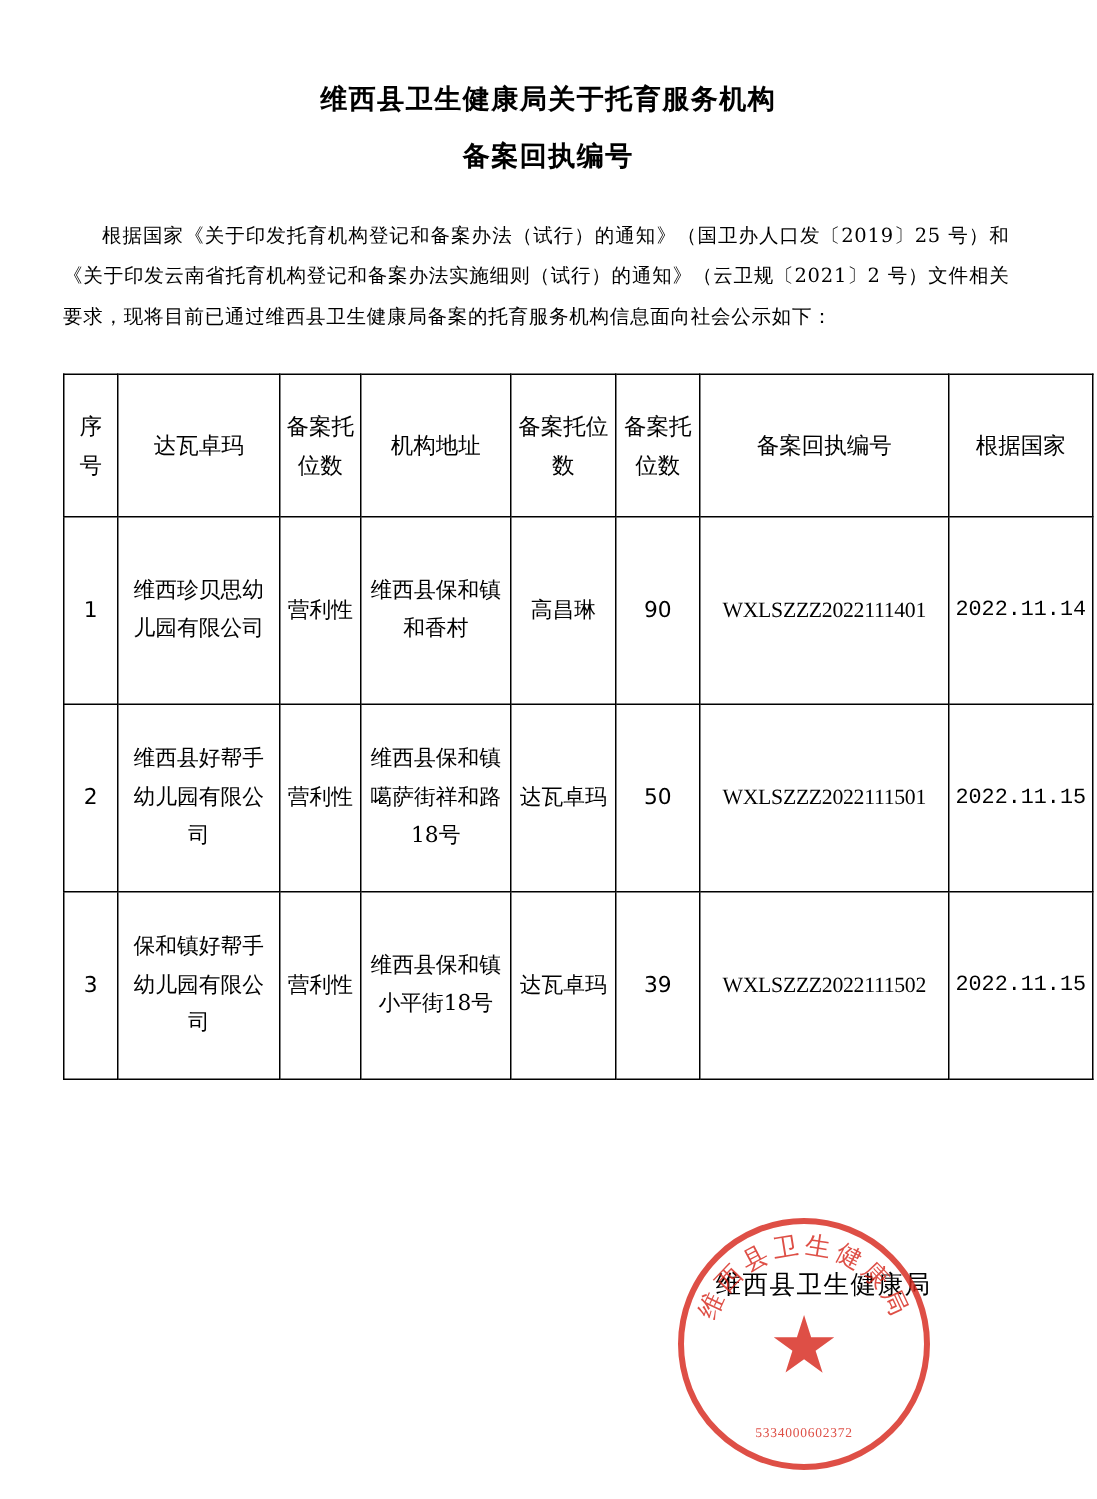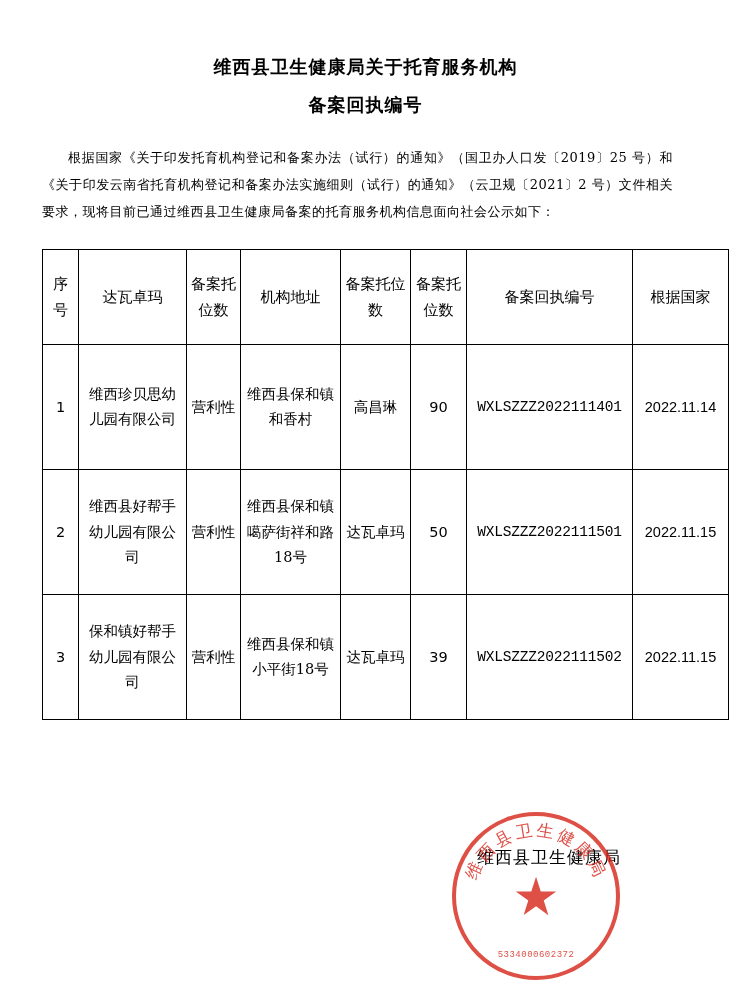--- a/index.html
+++ b/index.html
@@ -69,22 +69,22 @@
     height: 108px;
   }
   .col-idx { width: 36px; }
   .col-name { width: 108px; }
   .col-type { width: 54px; }
   .col-addr { width: 100px; }
   .col-person { width: 70px; }
   .col-beds { width: 56px; }
   .col-receipt { width: 166px; font-size: 13.5px; }
   .col-date { width: 96px; }
-  td.receipt-cell { font-family: Liberation Mono, monospace; font-size: 13px; letter-spacing: -0.2px; }
-  td.date-cell { font-family: Liberation Sans, sans-serif; font-size: 13.5px; }
+  td.receipt-cell { font-family: Liberation Serif, serif; font-size: 13px; letter-spacing: -0.2px; }
+  td.date-cell { font-family: Liberation Mono, monospace; font-size: 13.5px; }
   td.num-cell { font-family: "DejaVu Sans", "Liberation Sans", sans-serif; font-size: 14px; }
 
   .sign-block {
     position: absolute;
     right: 110px;
     top: 840px;
     text-align: center;
     font-size: 17px;
     line-height: 2.1;
     letter-spacing: 1px;
@@ -128,21 +128,21 @@
   }
   .seal-bottom-text {
     position: absolute;
     left: 0;
     right: 0;
     bottom: 16px;
     text-align: center;
     color: #d62419;
     font-size: 9px;
     letter-spacing: 0.5px;
-    font-family: Liberation Mono, monospace;
+    font-family: Liberation Serif, serif;
   }
 </style>
 </head>
 <body>
 
 <div class="page">
 
   <h1 class="doc-title">
     <span>维西县卫生健康局关于托育服务机构</span>
     <span class="line2">备案回执编号</span>

